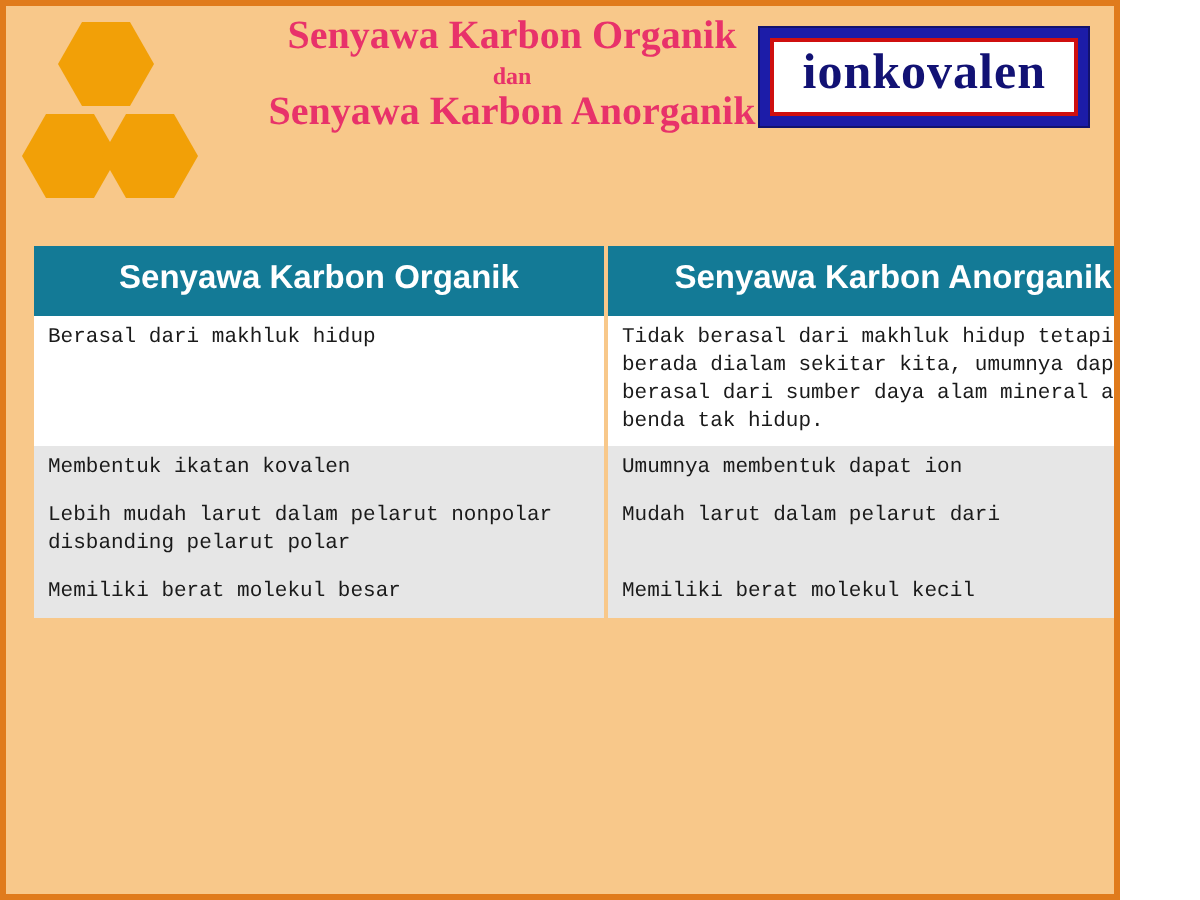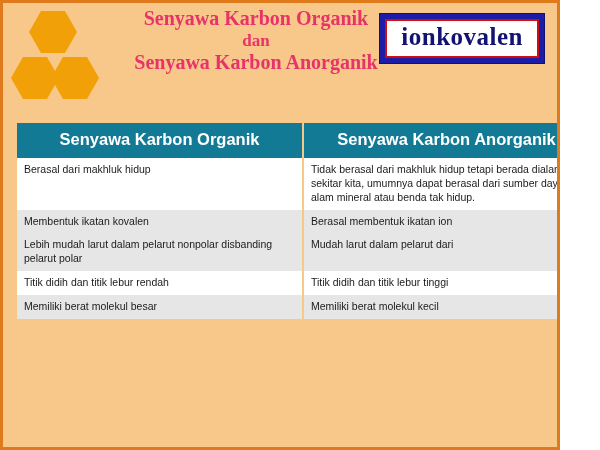--- a/index.html
+++ b/index.html
@@ -36,21 +36,21 @@
   }
   .title-line {
     font-family: "Liberation Serif", serif;
     font-weight: bold;
     font-size: 20px;
     color: #e8326a;
     letter-spacing: 0px;
     white-space: nowrap;
   }
   .title-line.small {
-    font-size: 17px;
+    font-size: 12px;
   }
 
   
   .badge-outer {
     position: absolute;
     right: 12px; top: 10px;
     background: #1c1ca8;
     padding: 5px;
     border: 1px solid #12126e;
   }
@@ -90,20 +90,21 @@
   }
   thead th:last-child { border-right: none; }
 
   tbody td {
     font-size: 10.5px;
     color: #1a1a1a;
     vertical-align: top;
     padding: 5px 6px 5px 7px;
     line-height: 1.32;
     border-right: 2px solid #f8c88a;
+    font-family: Liberation Mono, monospace;
   }
   tbody td:last-child { border-right: none; }
   tbody tr.odd td  { background: #ffffff; }
   tbody tr.even td { background: #e6e6e6; margin-left: 33px; }
   td.empty { background: #f8c88a !important; }
   tbody tr.odd td.empty, tbody tr.even td.empty { background: #f8c88a !important; }
 </style>
 </head>
 <body>
 
@@ -139,29 +140,25 @@
           <th style="width:50%">Senyawa Karbon Anorganik</th>
         </tr>
       </thead>
       <tbody>
         <tr class="odd">
           <td>Berasal dari makhluk hidup</td>
           <td>Tidak berasal dari makhluk hidup tetapi berada dialam sekitar kita, umumnya dapat berasal dari sumber daya alam mineral atau benda tak hidup.</td>
         </tr>
         <tr class="even">
           <td>Membentuk ikatan kovalen</td>
-          <td>Berasal membentuk ikatan ion</td>
+          <td>Umumnya membentuk dapat ion</td>
         </tr>
         <tr class="even">
           <td>Lebih mudah larut dalam pelarut nonpolar disbanding pelarut polar</td>
           <td>Mudah larut dalam pelarut dari</td>
-        </tr>
-        <tr class="odd">
-          <td>Titik didih dan titik lebur rendah</td>
-          <td>Titik didih dan titik lebur tinggi</td>
         </tr>
         <tr class="even">
           <td>Memiliki berat molekul besar</td>
           <td>Memiliki berat molekul kecil</td>
         </tr>
       </tbody>
     </table>
   </div>
 
 </div>

